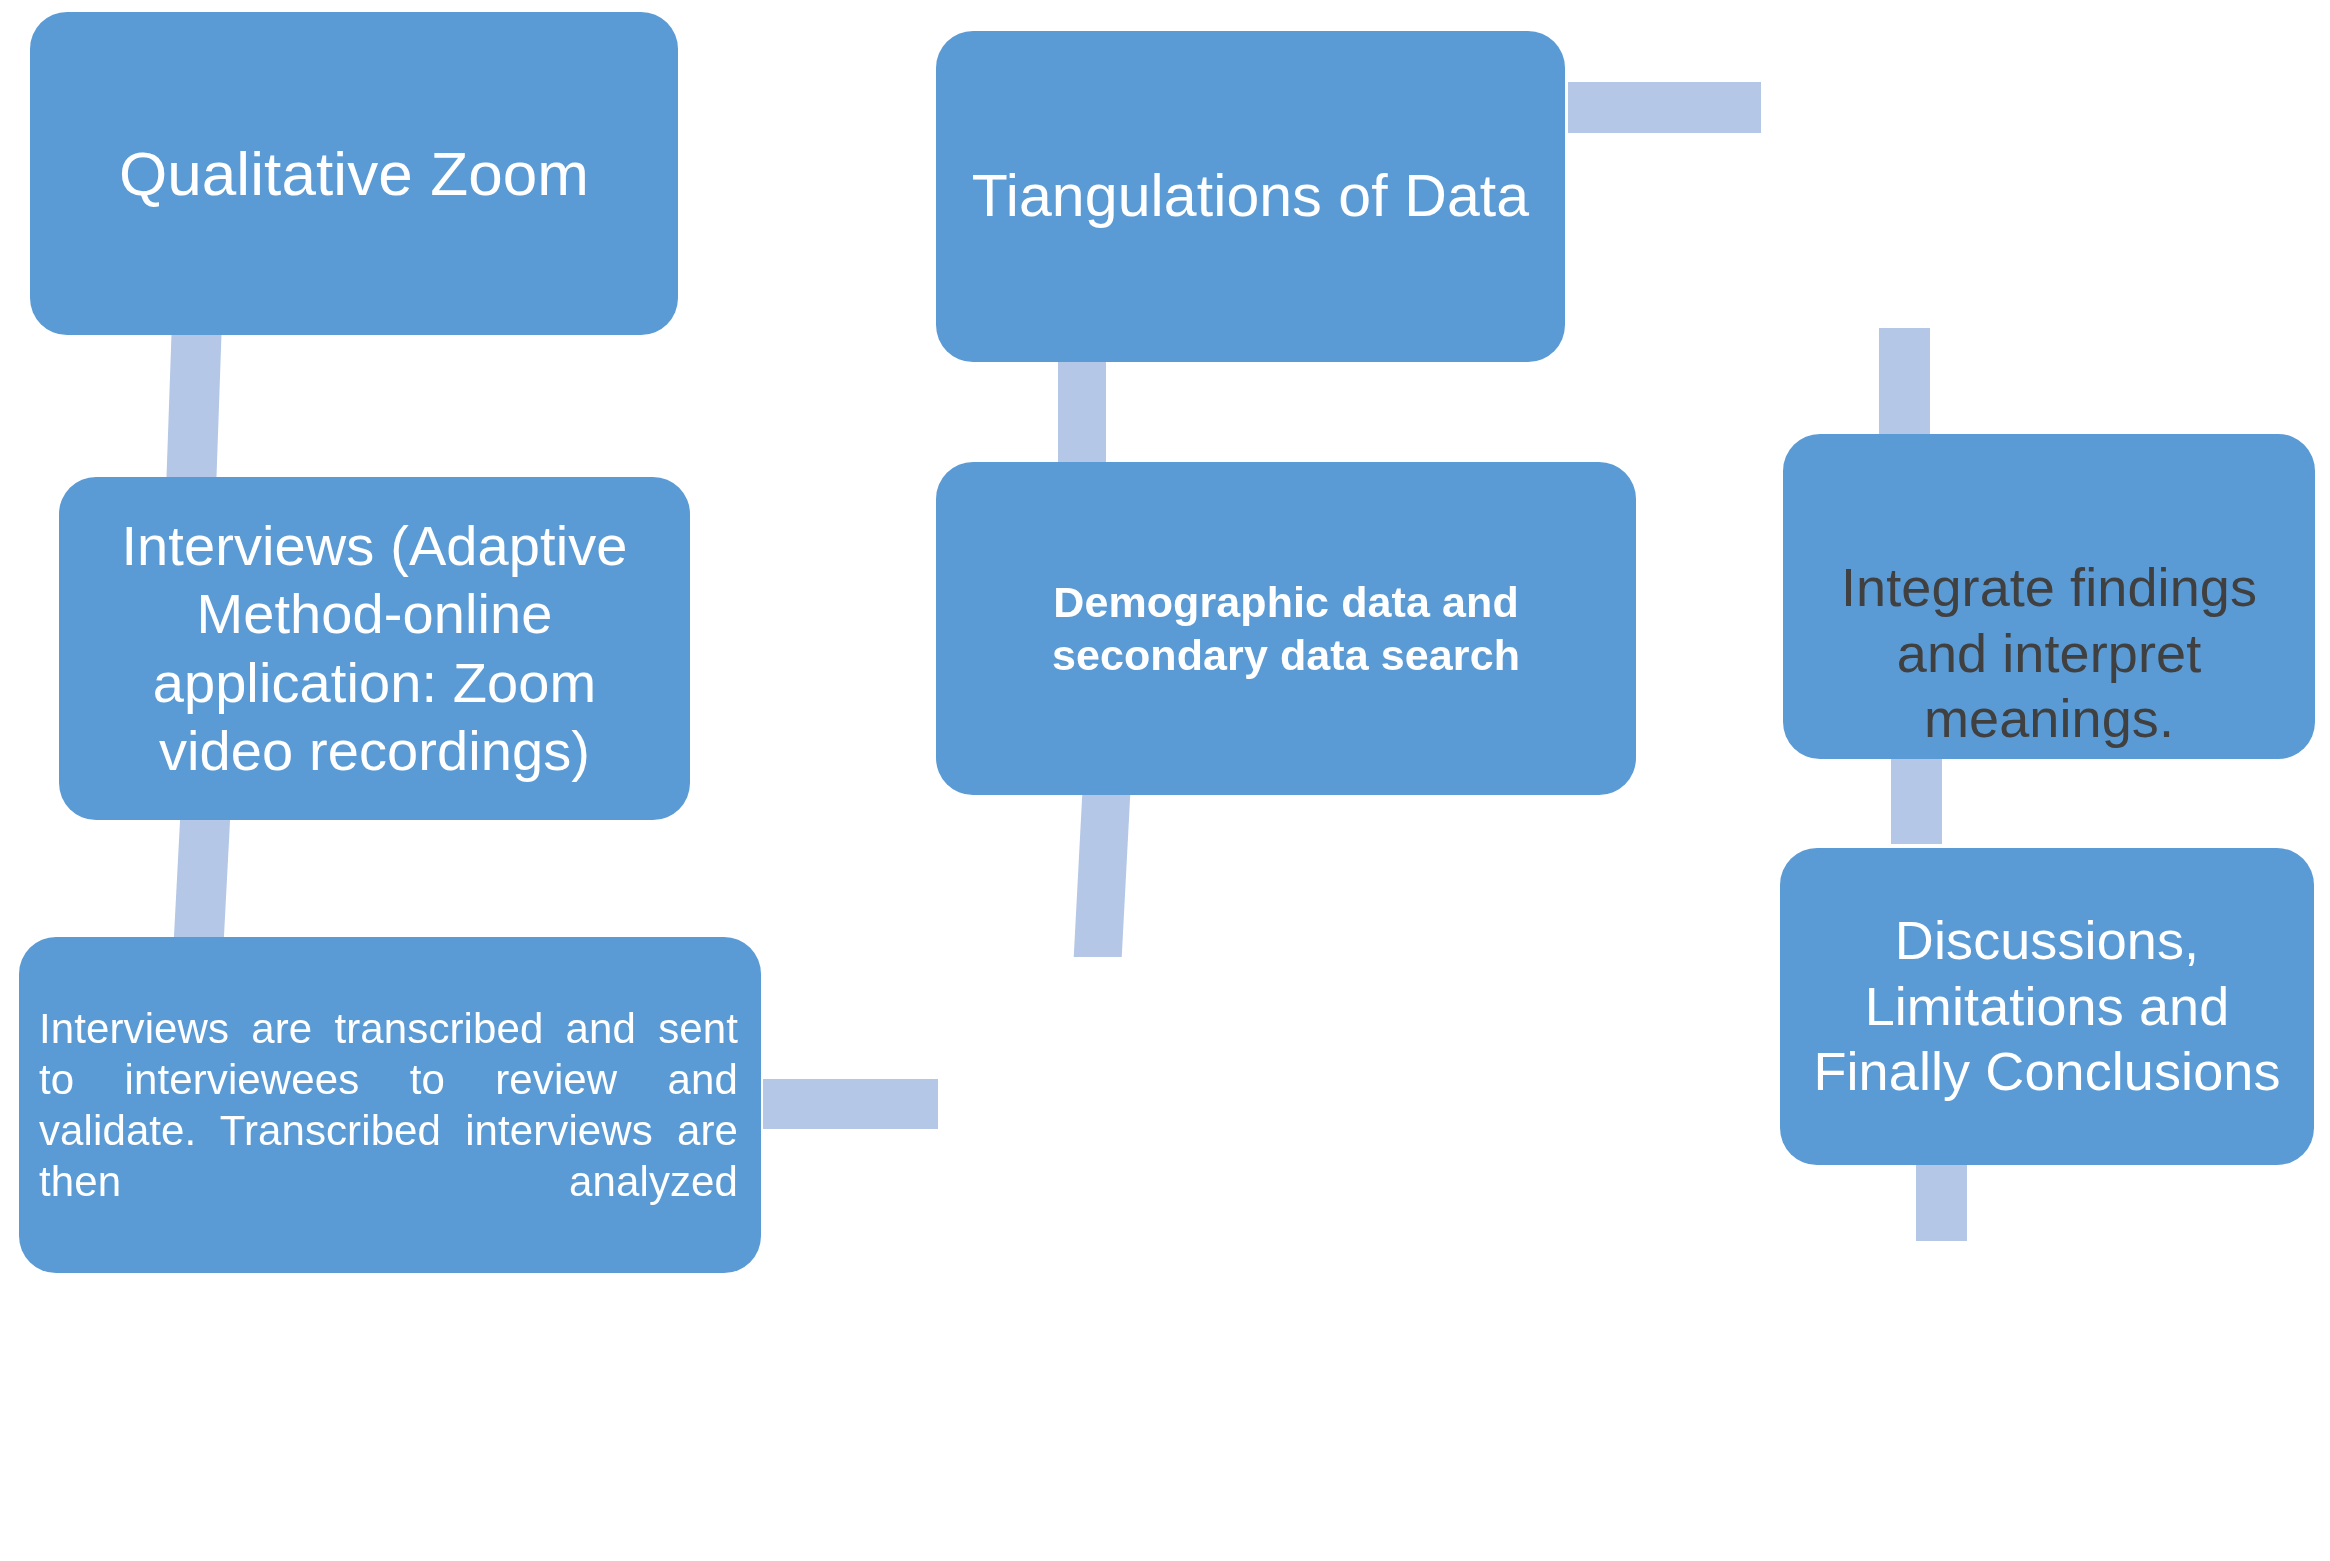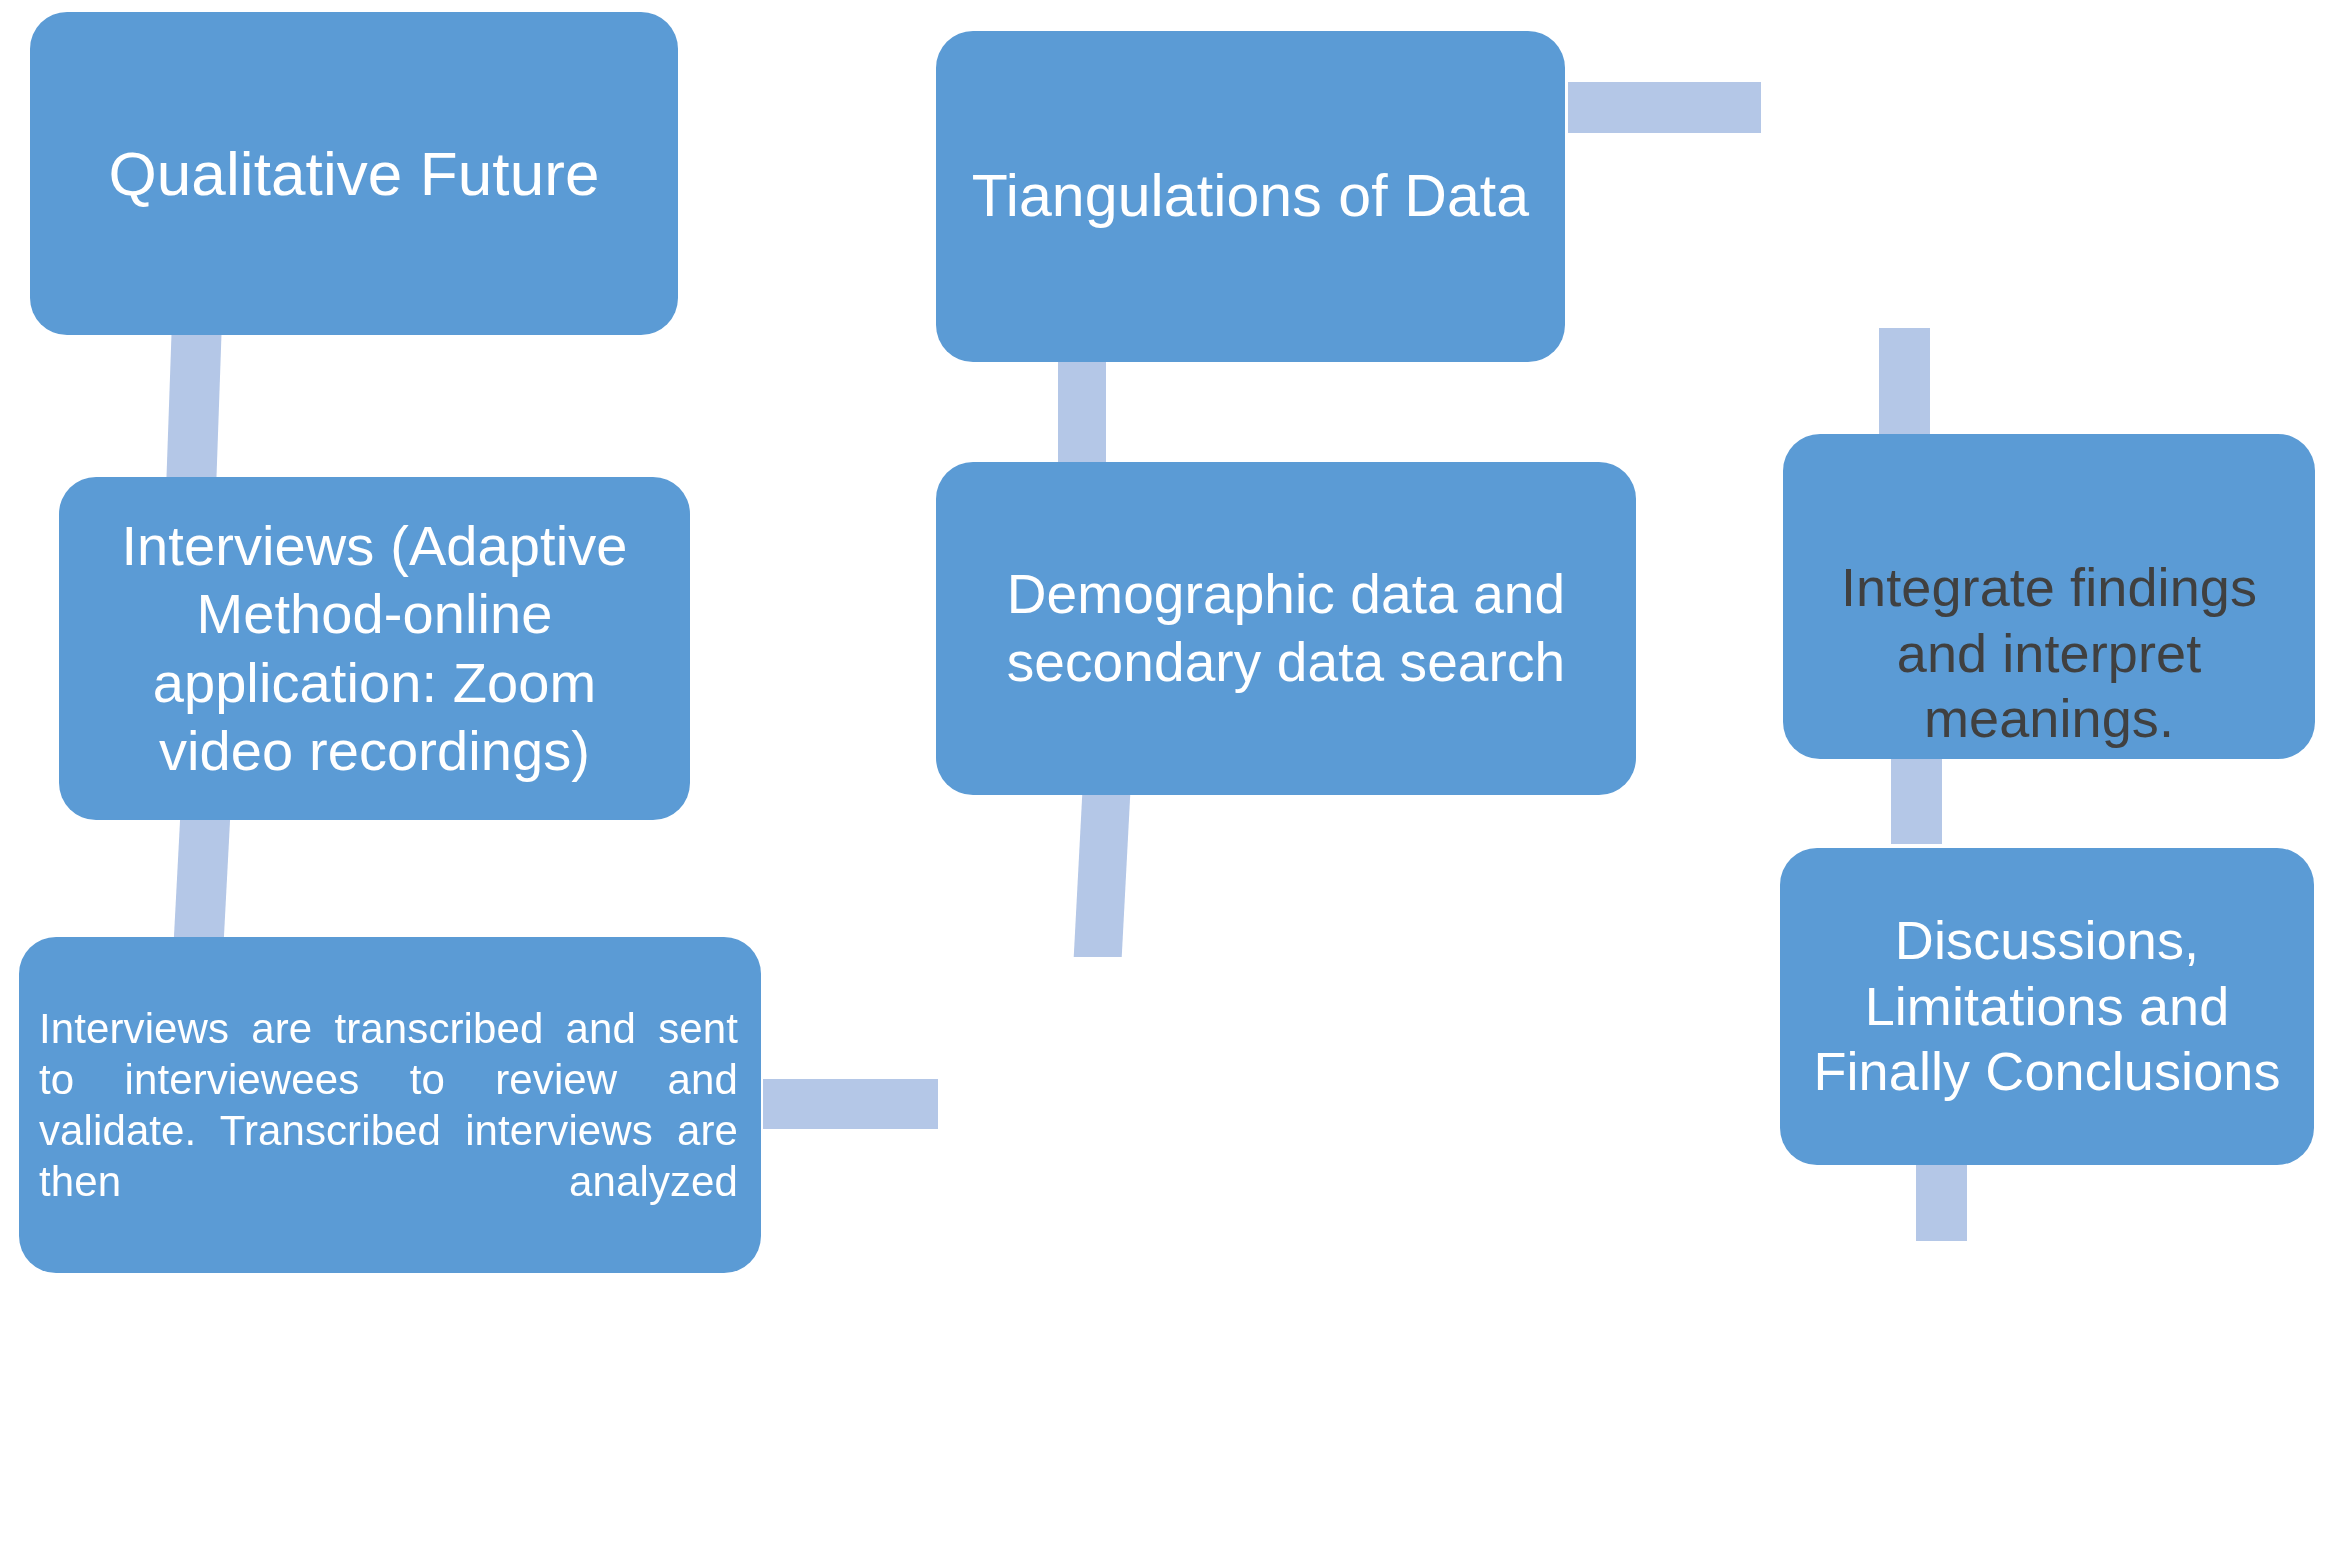--- a/index.html
+++ b/index.html
@@ -51,21 +51,21 @@
     position: absolute;
     background: #b4c7e7;
   }
   
   #n-qualitative-phase { left: 30px;  top: 12px;   width: 648px;  height: 323px;  font-size: 62px; }
   #n-interviews-method { left: 59px;  top: 477px;  width: 631px;  height: 343px;  font-size: 56px; }
   #n-transcribed       { left: 19px;  top: 937px; width: 742px; height: 336px;  font-size: 42px; }
 
   
   #n-triangulations    { left: 936px; top: 31px;   width: 629px;  height: 331px; font-size: 59px; }
-  #n-demographic       { left: 936px; top: 462px;  width: 700px; height: 333px; font-size: 55px; }
+  #n-demographic       { left: 936px; top: 462px;  width: 700px; height: 333px; font-size: 43px; font-weight: bold; }
   #n-ipa               { left: 936px; top: 956px; width: 678px; height: 317px; font-size: 44px; }
 
   
   #n-literature        { left: 1780px; top: 16px;   width: 538px;  height: 313px; font-size: 55px; }
   #n-integrate         { left: 1783px; top: 434px;  width: 532px;  height: 325px; font-size: 54px; }
   #n-discussions       { left: 1780px; top: 848px; width: 534px;  height: 317px; font-size: 54px; }
   #n-future            { left: 1783px; top: 1240px; width: 532px;  height: 320px; font-size: 54px; }
 
   
   #c-qual-interviews   { left: 169px;  top: 333px;  width: 50px;  height: 145px; transform: skewX(-2deg); }
@@ -87,21 +87,21 @@
   <div class="conn" id="c-interviews-trans" style="background: rgb(180, 199, 231);"></div>
   <div class="conn" id="c-trans-ipa" style="background: rgb(180, 199, 231);"></div>
   <div class="conn" id="c-tri-demo" style="background: rgb(180, 199, 231);"></div>
   <div class="conn" id="c-demo-ipa" style="background: rgb(180, 199, 231);"></div>
   <div class="conn" id="c-tri-lit" style="background: rgb(180, 199, 231);"></div>
   <div class="conn" id="c-lit-integrate" style="background: rgb(180, 199, 231);"></div>
   <div class="conn" id="c-integrate-disc" style="background: rgb(180, 199, 231);"></div>
   <div class="conn" id="c-disc-future" style="background: rgb(180, 199, 231);"></div>
 
   <div class="node" id="n-qualitative-phase" style="background: rgb(91, 155, 213); color: rgb(255, 255, 255);">
-    <span class="txt">Qualitative Future</span>
+    <span class="txt">Qualitative Zoom</span>
   </div>
 
   <div class="node" id="n-interviews-method" style="background: rgb(91, 155, 213); color: rgb(255, 255, 255);">
     <span class="txt">Interviews (Adaptive Method-online application: Zoom video recordings)</span>
   </div>
 
   <div class="node justify" id="n-transcribed" style="background: rgb(91, 155, 213); color: rgb(255, 255, 255);">
     <span class="txt">Interviews are transcribed and sent to interviewees to review and validate. Transcribed interviews are then analyzed</span>
   </div>
 

